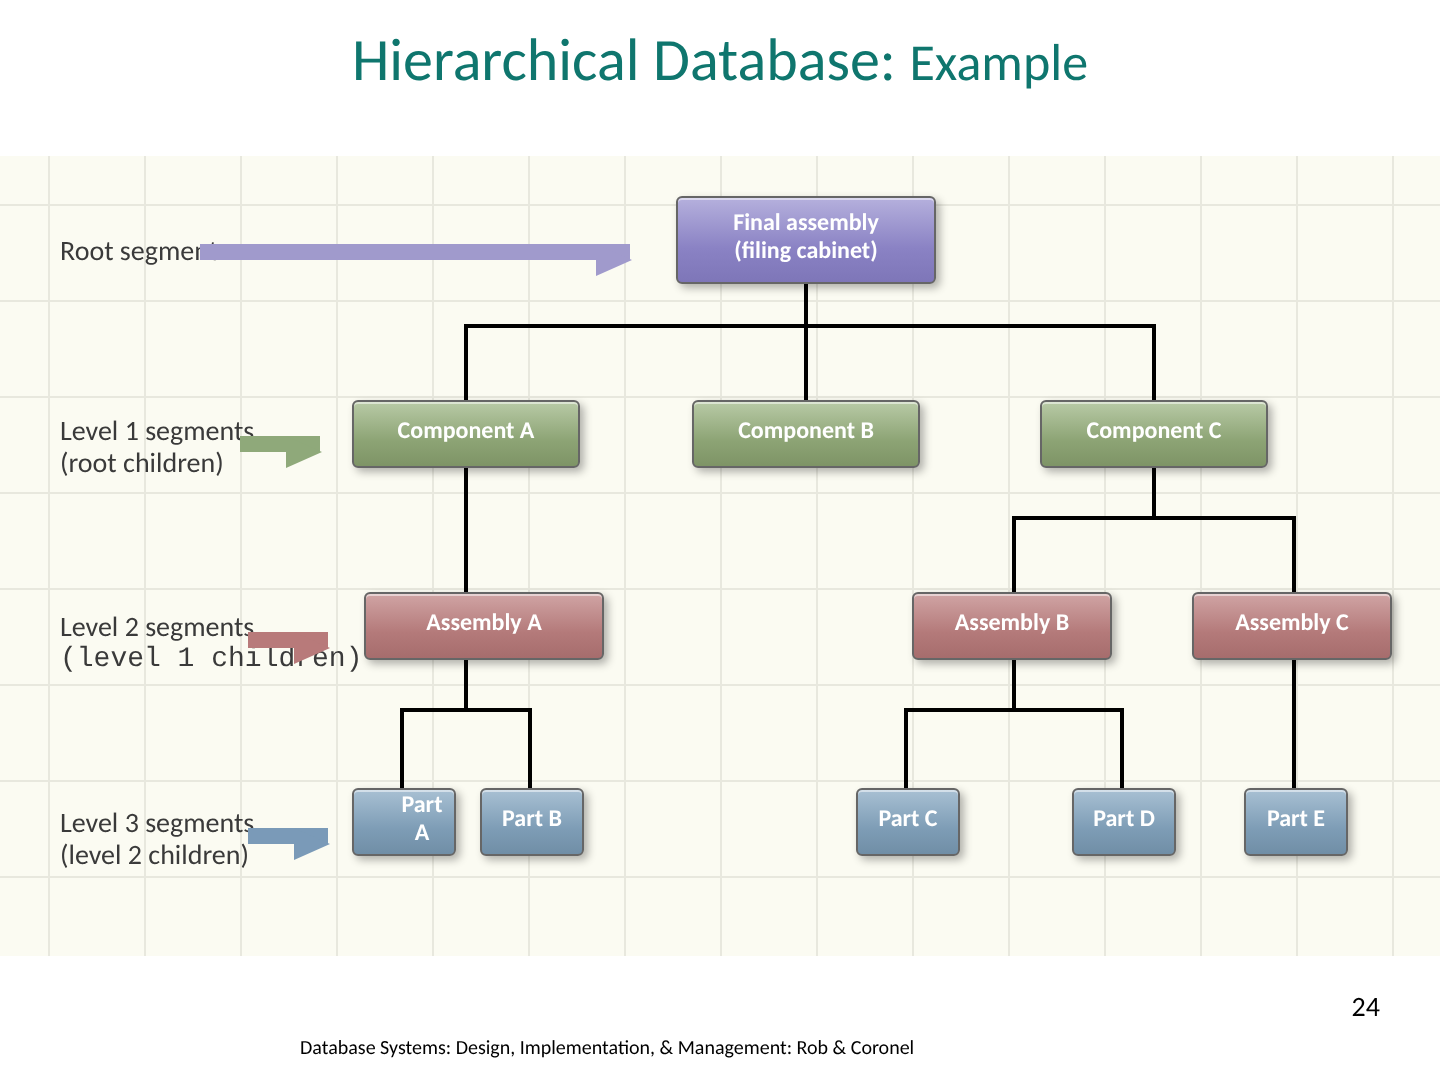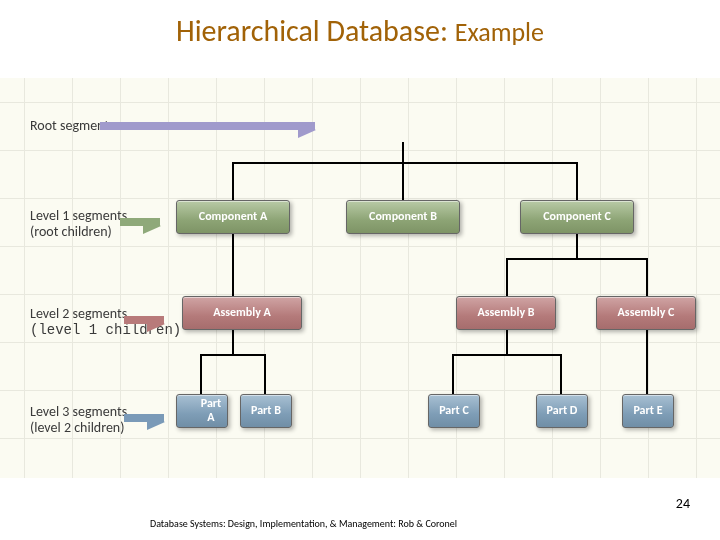--- a/index.html
+++ b/index.html
@@ -1,18 +1,18 @@
 <!DOCTYPE html>
 <html><head>
 <meta charset="utf-8">
 <style>
   * { box-sizing: border-box; margin: 0; padding: 0; }
   html, body { width: 720px; height: 540px; font-family: Calibri, Arial, sans-serif; background: #fff; overflow: hidden; }
   .slide { position: relative; width: 720px; height: 540px; }
-  .title { position: absolute; top: 12px; left: 0; right: 0; text-align: center; font-size: 30px; color: #a16207; }
+  .title { position: absolute; top: 12px; left: 0; right: 0; text-align: center; font-size: 30px; color: #0f766e; }
   .title .sub { font-size: 26px; }
   .diagram-area { position: absolute; top: 78px; left: 0; width: 720px; height: 400px; }
   .grid-bg { position: absolute; inset: 0;
     background-color: #fbfbf2;
     background-image:
       linear-gradient(#e8e8de 1px, transparent 1px),
       linear-gradient(90deg, #e8e8de 1px, transparent 1px);
     background-size: 48px 48px;
     background-position: -24px -24px;
   }
@@ -57,20 +57,26 @@
     <div class="level-label" style="left:6px; top:228px;">Level 2 segments</div>
     <div class="level-label" style="left:6px; top:244px;font-family:Liberation Mono, monospace;">(level 1 children)</div>
     <div class="level-label" style="left:6px; top:326px;">Level 3 segments</div>
     <div class="level-label" style="left:6px; top:342px;">(level 2 children)</div>
 
     <div class="arrow purple" style="left:100px; top:44px; width:215px;"></div>
     <div class="arrow green" style="left:120px; top:140px; width:40px;"></div>
     <div class="arrow red" style="left:124px; top:238px; width:40px;"></div>
     <div class="arrow blue" style="left:124px; top:336px; width:40px;"></div>
 
+    <div class="node purple" style="left:338px; top:20px; width:130px; height:44px;">
+      <div>
+        <div>Final assembly</div>
+        <div>(filing cabinet)</div>
+      </div>
+    </div>
 
     <div class="conn" style="left:402px; top:64px; width:2px; height:20px;"></div>
     <div class="conn" style="left:232px; top:84px; width:346px; height:2px;"></div>
     <div class="conn" style="left:232px; top:84px; width:2px; height:38px;"></div>
     <div class="conn" style="left:402px; top:84px; width:2px; height:38px;"></div>
     <div class="conn" style="left:576px; top:84px; width:2px; height:38px;"></div>
 
     <div class="node green" style="left:176px; top:122px; width:114px; height:34px;">Component A</div>
     <div class="node green" style="left:346px; top:122px; width:114px; height:34px;">Component B</div>
     <div class="node green" style="left:520px; top:122px; width:114px; height:34px;">Component C</div>

